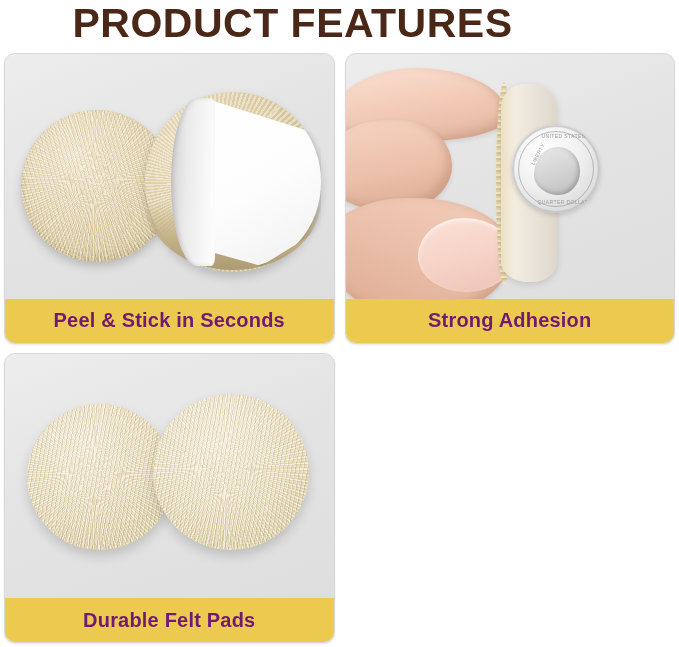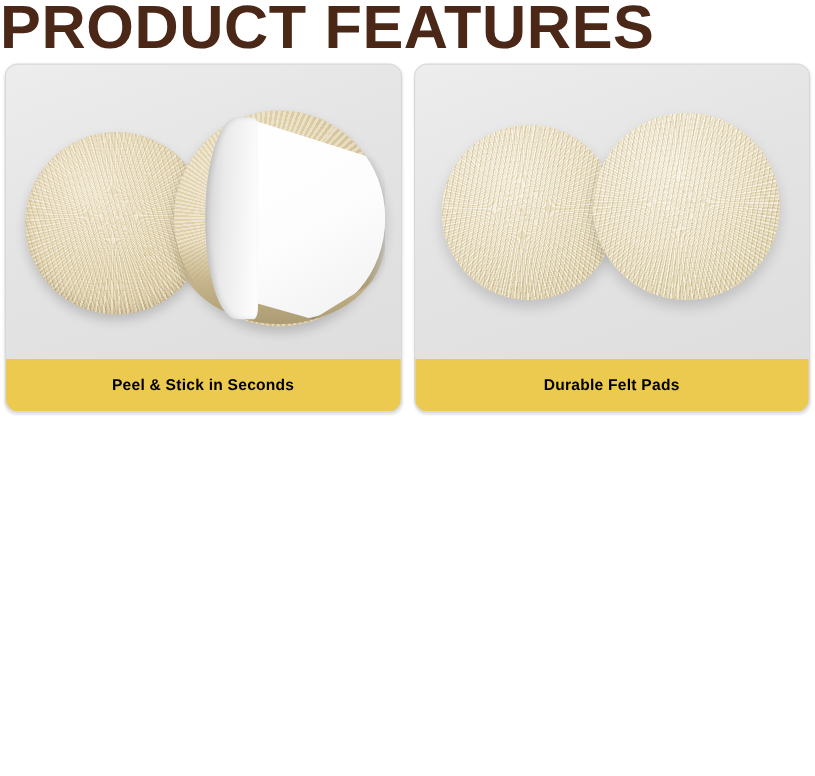--- a/index.html
+++ b/index.html
@@ -20,21 +20,22 @@
   }
 
   
   .page-title {
     position: absolute;
     top: 0px;
     left: 0;
     width: 585px;
     height: 48px;
     line-height: 46px;
-    font-size: 51px;
+    text-align: center;
+    font-size: 41px;
     font-weight: 700;
     letter-spacing: 0.5px;
     color: #4b2718;
     font-family: "Liberation Sans", sans-serif;
     transform: scaleX(1.0);
     white-space: nowrap;
   }
 
   
   .grid {
@@ -64,22 +65,22 @@
   .card-photo {
     position: relative;
     flex: 1 1 auto;
     overflow: hidden;
     background: linear-gradient(160deg,#ededed 0%,#e4e4e4 45%,#dedede 100%);
   }
 
   .card-caption {
     flex: 0 0 44px;
     background: #ecca4f;
-    color: #000000;
-    font-size: 13px;
+    color: #701a75;
+    font-size: 20px;
     font-weight: 700;
     letter-spacing: 0.2px;
     display: flex;
     align-items: center;
     justify-content: center;
     border-bottom-left-radius: 10px;
     border-bottom-right-radius: 10px;
     white-space: nowrap;
   }
 
@@ -420,20 +421,40 @@
         <div class="pad-b-wrap">
           <div class="pad-felt-b"></div>
           <div class="pad-b-rim"></div>
           <div class="liner"></div>
           <div class="liner-curl"></div>
         </div>
       </div>
       <div class="card-caption">Peel &amp; Stick in Seconds</div>
     </div>
 
+    <div class="card">
+      <div class="card-photo">
+        <div class="hand-block">
+          <div class="finger finger-top"></div>
+          <div class="finger finger-mid"></div>
+          <div class="finger thumb"></div>
+          <div class="thumb-nail"></div>
+        </div>
+        <div class="pad-edge-fuzz"></div>
+        <div class="pad-edge"></div>
+        <div class="coin">
+          <div class="coin-ring"></div>
+          <div class="coin-head"></div>
+          <span class="coin-txt t1">UNITED STATES OF</span>
+          <span class="coin-txt t2">LIBERTY</span>
+          <span class="coin-txt t3">QUARTER DOLLAR</span>
+        </div>
+      </div>
+      <div class="card-caption">Strong Adhesion</div>
+    </div>
 
     <div class="card">
       <div class="card-photo">
         <div class="pad3 pad3-left"></div>
         <div class="pad3 pad3-right"></div>
       </div>
       <div class="card-caption">Durable Felt Pads</div>
     </div>
 
 

